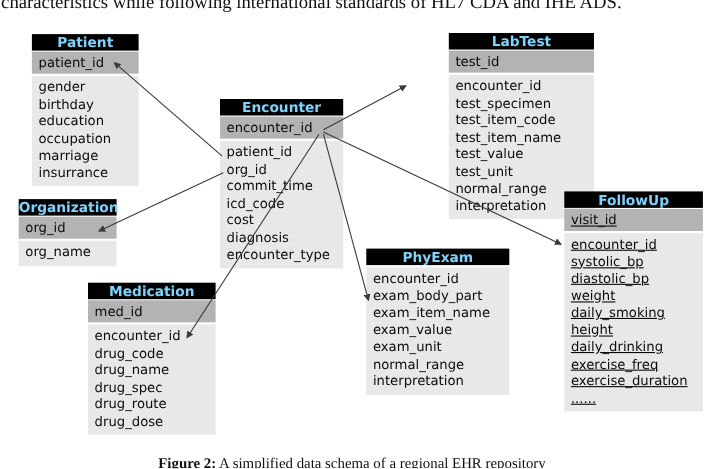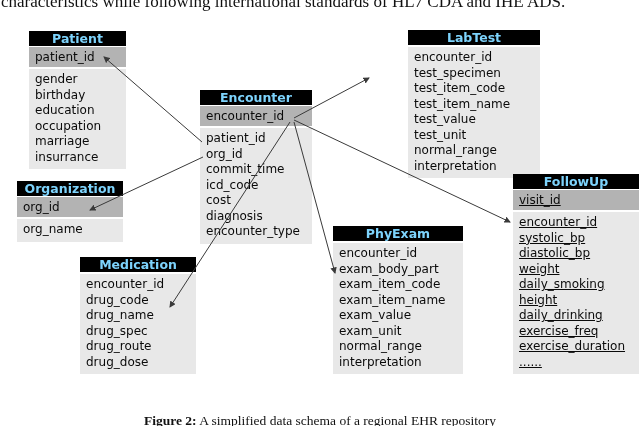--- a/index.html
+++ b/index.html
@@ -21,21 +21,21 @@
     height:15px; line-height:15px; font-size:12.5px;
   }
   .tbl .key {
     background:#b3b3b3; height:20px; line-height:20px; padding-left:6px;
     margin-top:1px; white-space:nowrap;
   }
   .tbl .body { background:#e8e8e8; margin-top:2px; padding:3px 0 4px 6px; }
   .tbl .row { height:15.5px; line-height:15.5px; white-space:nowrap; }
 
   #t-patient      { left:29px;  top:31px;  width:97px;  }
-  #t-organization { left:17px;  top:181px; width:106px; }
+  #t-organization { left:17px;  top:181px; width:89px; }
   #t-medication   { left:80px;  top:257px; width:116px; }
   #t-encounter    { left:200px; top:90px;  width:112px; }
   #t-labtest      { left:372px; top:30px;  width:132px;margin-left:36px; }
   #t-phyexam      { left:333px; top:226px; width:130px; }
   #t-followup     { left:513px; top:174px; width:126px;text-decoration:underline; }
 
   #arrow-layer {
     position:absolute; left:0; top:0; width:640px; height:426px;
     z-index:5; pointer-events:none;
   }
@@ -64,20 +64,21 @@
   <div class="tbl" id="t-organization">
     <div class="hdr">Organization</div>
     <div class="key">org_id</div>
     <div class="body">
       <div class="row">org_name</div>
     </div>
   </div>
 
   <div class="tbl" id="t-medication">
     <div class="hdr">Medication</div>
+    <div class="key">med_id</div>
     <div class="body">
       <div class="row">encounter_id</div>
       <div class="row">drug_code</div>
       <div class="row">drug_name</div>
       <div class="row">drug_spec</div>
       <div class="row">drug_route</div>
       <div class="row">drug_dose</div>
     </div>
   </div>
 
@@ -90,38 +91,38 @@
       <div class="row">commit_time</div>
       <div class="row">icd_code</div>
       <div class="row">cost</div>
       <div class="row">diagnosis</div>
       <div class="row">encounter_type</div>
     </div>
   </div>
 
   <div class="tbl" id="t-labtest">
     <div class="hdr">LabTest</div>
+    <div class="key">test_id</div>
     <div class="body">
       <div class="row">encounter_id</div>
       <div class="row">test_specimen</div>
       <div class="row">test_item_code</div>
       <div class="row">test_item_name</div>
       <div class="row">test_value</div>
       <div class="row">test_unit</div>
       <div class="row">normal_range</div>
       <div class="row">interpretation</div>
     </div>
   </div>
 
   <div class="tbl" id="t-phyexam">
     <div class="hdr">PhyExam</div>
     <div class="body">
       <div class="row">encounter_id</div>
       <div class="row">exam_body_part</div>
-      <div class="row">exam_item_code</div>
       <div class="row">exam_item_name</div>
       <div class="row">exam_value</div>
       <div class="row">exam_unit</div>
       <div class="row">normal_range</div>
       <div class="row">interpretation</div>
     </div>
   </div>
 
   <div class="tbl" id="t-followup">
     <div class="hdr">FollowUp</div>

